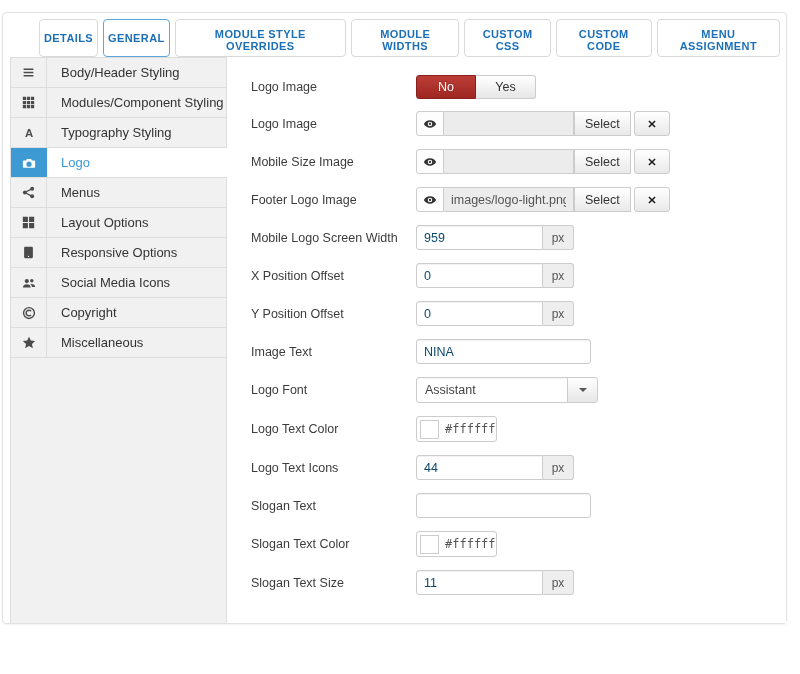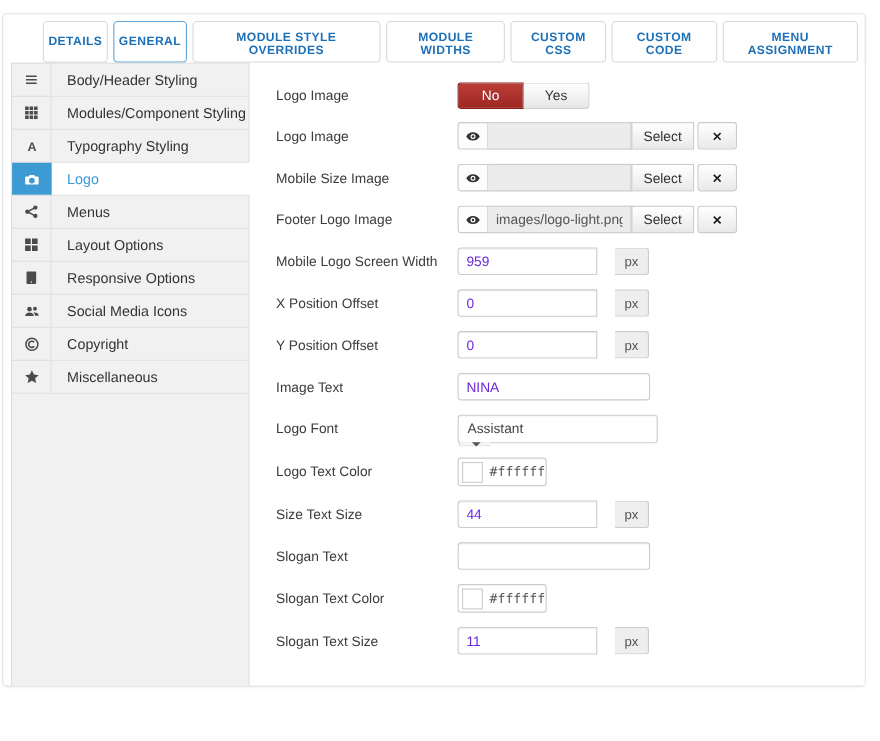--- a/index.html
+++ b/index.html
@@ -72,33 +72,33 @@
     border:1px solid #ccc; background:linear-gradient(#ffffff,#e9e9e9);
   }
   .clear-btn {
     width:36px; height:25px; margin-left:3px; display:flex; align-items:center; justify-content:center;
     border:1px solid #ccc; border-radius:3px; background:linear-gradient(#ffffff,#e9e9e9);
     color:#1a1a1a; cursor:pointer;
   }
   
   .num-input, .text-input {
     height:25px; border:1px solid #ccc; border-radius:3px; padding:0 7px;
-    font-size:12.5px; color:#6d28d9; outline:none; background:#fff;
+    font-size:12.5px; color:#0c4a6e; outline:none; background:#fff;
     box-shadow:inset 0 1px 1px rgba(0,0,0,.06);
   }
   .num-input { width:127px; border-radius:3px 0 0 3px; }
   .px-addon {
     width:31px; height:25px; border:1px solid #ccc; border-left:none; border-radius:0 3px 3px 0;
-    background:#eee; color:#555; font-size:12px; display:flex; align-items:center; justify-content:center;margin-left:16px;
+    background:#eee; color:#555; font-size:12px; display:flex; align-items:center; justify-content:center;
   }
   .text-input { width:175px; }
   
   .select-box {
     width:182px; height:26px; border:1px solid #ccc; border-radius:3px;
-    display:flex; background:#fff; cursor:pointer; box-shadow:inset 0 1px 1px rgba(0,0,0,.04);flex-direction:column;
+    display:flex; background:#fff; cursor:pointer; box-shadow:inset 0 1px 1px rgba(0,0,0,.04);
   }
   .select-value { flex:1; font-size:12.5px; color:#444; line-height:24px; padding-left:8px; }
   .select-caret {
     width:30px; border-left:1px solid #ccc; border-radius:0 3px 3px 0;
     background:linear-gradient(#ffffff,#e6e6e6); display:flex; align-items:center; justify-content:center;
   }
   .caret { width:0; height:0; border-left:4px solid transparent; border-right:4px solid transparent; border-top:4px solid #555; }
   
   .color-box {
     width:81px; height:26px; border:1px solid #ccc; border-radius:3px;
@@ -329,21 +329,21 @@
 
       <div class="frow" style="height:26px">
         <div class="f-label">Logo Text Color</div>
         <div class="color-box">
           <span class="swatch" style="background: rgb(255, 255, 255);"></span>
           <span class="color-text">#ffffff</span>
         </div>
       </div>
 
       <div class="frow">
-        <div class="f-label">Size Text Size</div>
+        <div class="f-label">Logo Text Icons</div>
         <input class="num-input" value="44" style="">
         <span class="px-addon">px</span>
       </div>
 
       <div class="frow">
         <div class="f-label">Slogan Text</div>
         <input class="text-input" value="" style="">
       </div>
 
       <div class="frow" style="height:26px">

